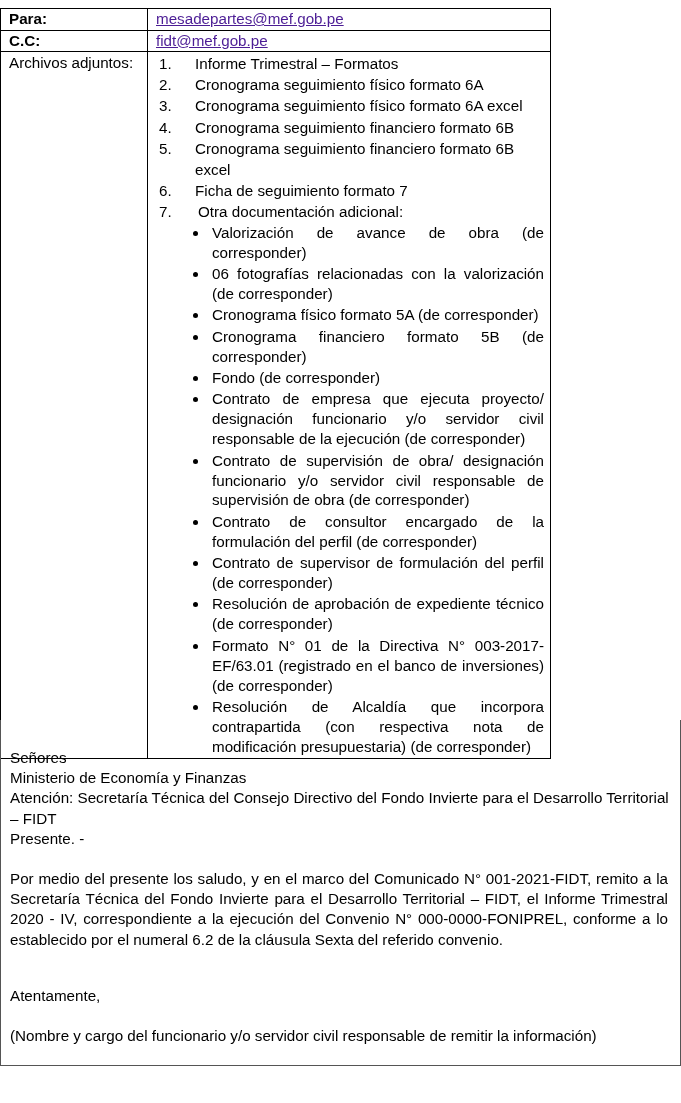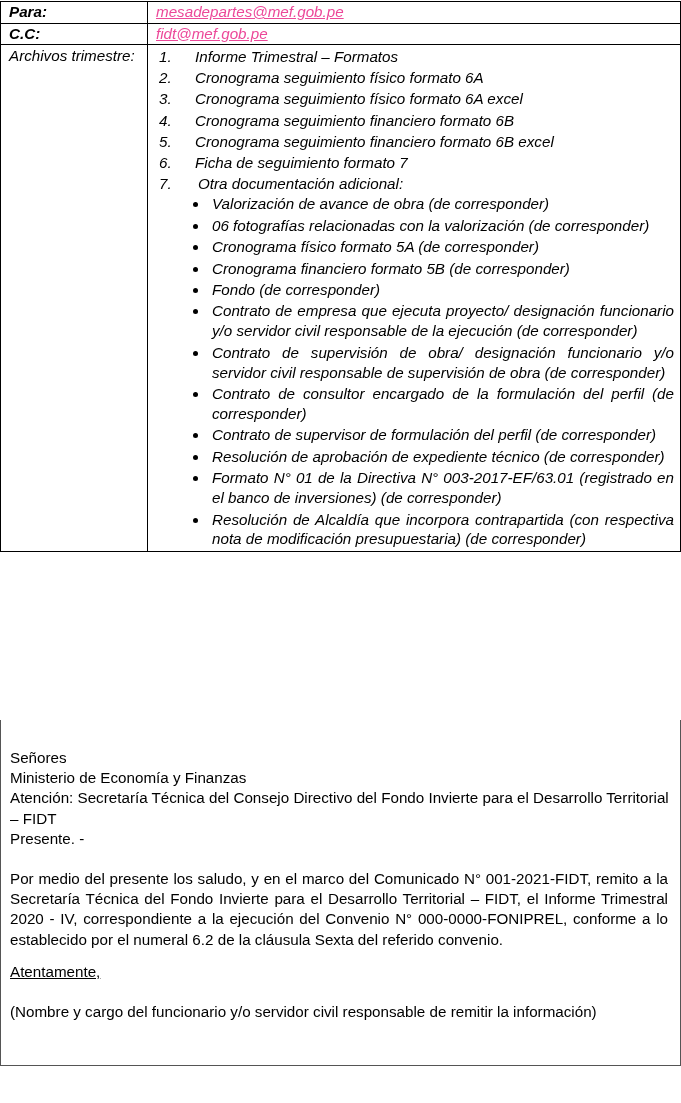--- a/index.html
+++ b/index.html
@@ -1,25 +1,25 @@
 <!DOCTYPE html>
 <html><head>
 <meta charset="utf-8">
 <style>
   html, body { margin:0; padding:0; background:#ffffff; }
   body { width:681px; height:1103px; position:relative; overflow:hidden;
          font-family:"Liberation Sans", sans-serif; color:#000; font-size:15.2px; }
-  table.hdr { position:absolute; left:0; top:1px; width:681px; border-collapse:collapse; table-layout:fixed;font-style:italic; }
+  table.hdr { position:absolute; left:0; top:8px; width:551px; border-collapse:collapse; table-layout:fixed; }
   table.hdr td { border:1px solid #000; vertical-align:top; padding:0 6px 0 8px; line-height:20.5px; }
   table.hdr td.lbl { width:132px; font-weight:bold; }
   table.hdr td.lbl.plain { font-weight:normal; }
   table.hdr tr.r1 td { height:19px; }
   table.hdr tr.r2 td { height:20px; }
   table.hdr tr.r3 td { height:42px; }
-  a.mail { color:#ec4899; text-decoration:underline; }
+  a.mail { color:#4c1d95; text-decoration:underline; }
   ol.files { margin:0; padding:0; list-style:none; }
   ol.files > li { display:flex; line-height:21.2px; }
   ol.files > li .num { width:36px; flex:none; padding-left:3px; }
   ol.files > li.last .txt { padding-left:3px; }
   ul.extra { list-style:none; margin:0; padding:0 0 0 33px; }
   ul.extra li { position:relative; padding-left:23px; text-align:justify; line-height:19.9px; margin-bottom:1.5px; }
   ul.extra li .dot { position:absolute; left:4px; top:8px; width:5px; height:5px; border-radius:50%; background:#000; }
   .letter { position:absolute; left:0; top:720px; width:679px; height:345px; border:1px solid #555; border-top:none; }
   .letter p { margin:0; padding:0 9px; line-height:20.2px; }
   .letter .body { text-align:justify; padding-right:12px; }
@@ -31,21 +31,21 @@
   <tbody>
       <tr class="r1">
     <td class="lbl">Para:</td>
     <td><a class="mail">mesadepartes@mef.gob.pe</a></td>
   </tr>
   <tr class="r2">
     <td class="lbl">C.C:</td>
     <td><a class="mail">fidt@mef.gob.pe</a></td>
   </tr>
   <tr class="r4">
-    <td class="lbl plain" style="padding-top:1px;">Archivos trimestre:</td>
+    <td class="lbl plain" style="padding-top:1px;">Archivos adjuntos:</td>
     <td style="padding-top:1px; padding-bottom:0;">
       <ol class="files">
         <li>
               <span class="num">1.</span>
               <span class="txt">Informe Trimestral – Formatos</span>
             </li>
         <li>
               <span class="num">2.</span>
               <span class="txt">Cronograma seguimiento físico formato 6A</span>
             </li>
@@ -88,15 +88,15 @@
   </tr>
 </tbody>
   </table>
 
 <div class="letter">
   <p style="margin-top:28px;">Señores</p>
   <p>Ministerio de Economía y Finanzas</p>
   <p>Atención: Secretaría Técnica del Consejo Directivo del Fondo Invierte para el Desarrollo Territorial – FIDT</p>
   <p>Presente. -</p>
   <p class="body" style="margin-top:20px;">Por medio del presente los saludo, y en el marco del Comunicado N° 001-2021-FIDT, remito a la Secretaría Técnica del Fondo Invierte para el Desarrollo Territorial – FIDT, el Informe Trimestral 2020 - IV, correspondiente a la ejecución del Convenio N° 000-0000-FONIPREL, conforme a lo establecido por el numeral 6.2 de la cláusula Sexta del referido convenio.</p>
-  <p style="margin-top:12px;text-decoration:underline;">Atentamente,</p>
+  <p style="margin-top:36px;">Atentamente,</p>
   <p style="margin-top:20px;">(Nombre y cargo del funcionario y/o servidor civil responsable de remitir la información)</p>
 </div>
 
 </body></html>

